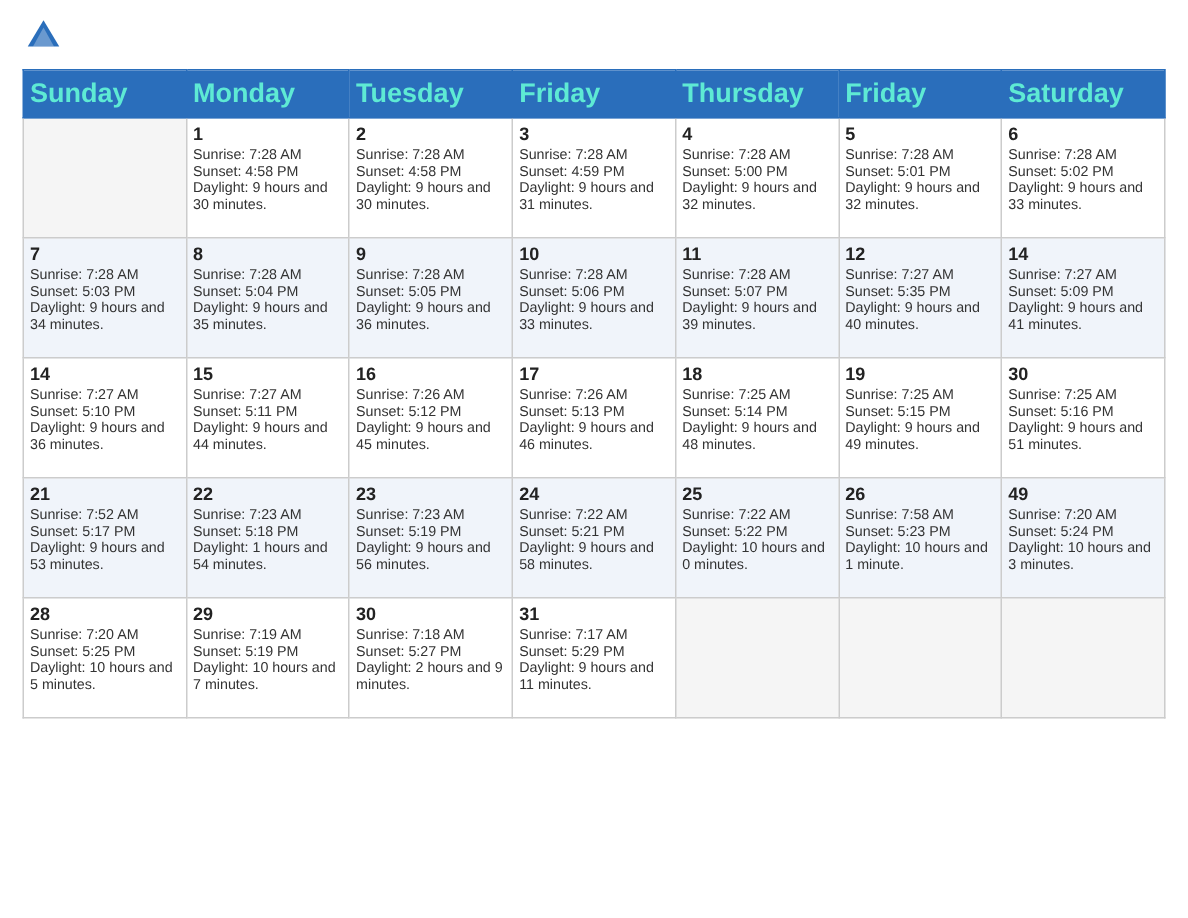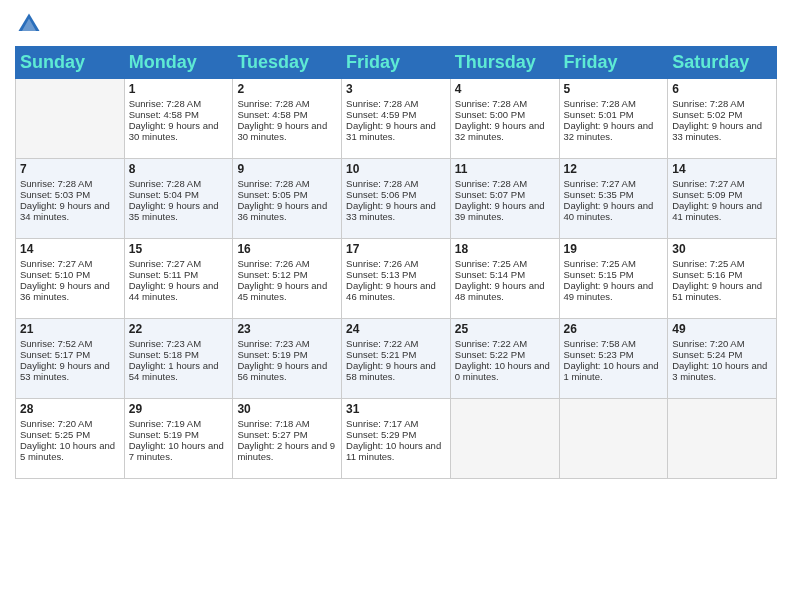--- a/index.html
+++ b/index.html
@@ -166,20 +166,20 @@
           <td><span class="day-num">23</span><span>Sunrise: 7:23 AM</span><br><span>Sunset: 5:19 PM</span><br><span>Daylight: 9 hours and 56 minutes.</span></td>
           <td><span class="day-num">24</span><span>Sunrise: 7:22 AM</span><br><span>Sunset: 5:21 PM</span><br><span>Daylight: 9 hours and 58 minutes.</span></td>
           <td><span class="day-num">25</span><span>Sunrise: 7:22 AM</span><br><span>Sunset: 5:22 PM</span><br><span>Daylight: 10 hours and 0 minutes.</span></td>
           <td><span class="day-num">26</span><span>Sunrise: 7:58 AM</span><br><span>Sunset: 5:23 PM</span><br><span>Daylight: 10 hours and 1 minute.</span></td>
           <td><span class="day-num">49</span><span>Sunrise: 7:20 AM</span><br><span>Sunset: 5:24 PM</span><br><span>Daylight: 10 hours and 3 minutes.</span></td>
         </tr>
         <tr>
           <td><span class="day-num">28</span><span>Sunrise: 7:20 AM</span><br><span>Sunset: 5:25 PM</span><br><span>Daylight: 10 hours and 5 minutes.</span></td>
           <td><span class="day-num">29</span><span>Sunrise: 7:19 AM</span><br><span>Sunset: 5:19 PM</span><br><span>Daylight: 10 hours and 7 minutes.</span></td>
           <td><span class="day-num">30</span><span>Sunrise: 7:18 AM</span><br><span>Sunset: 5:27 PM</span><br><span>Daylight: 2 hours and 9 minutes.</span></td>
-          <td><span class="day-num">31</span><span>Sunrise: 7:17 AM</span><br><span>Sunset: 5:29 PM</span><br><span>Daylight: 10 hours and 11 minutes.</span></td>
+          <td><span class="day-num">31</span><span>Sunrise: 7:17 AM</span><br><span>Sunset: 5:29 PM</span><br><span>Daylight: 9 hours and 11 minutes.</span></td>
           <td class="empty-cell"></td>
           <td class="empty-cell"></td>
           <td class="empty-cell"></td>
         </tr>
       </tbody>
   </table>
 </div>
 
 </body></html>

